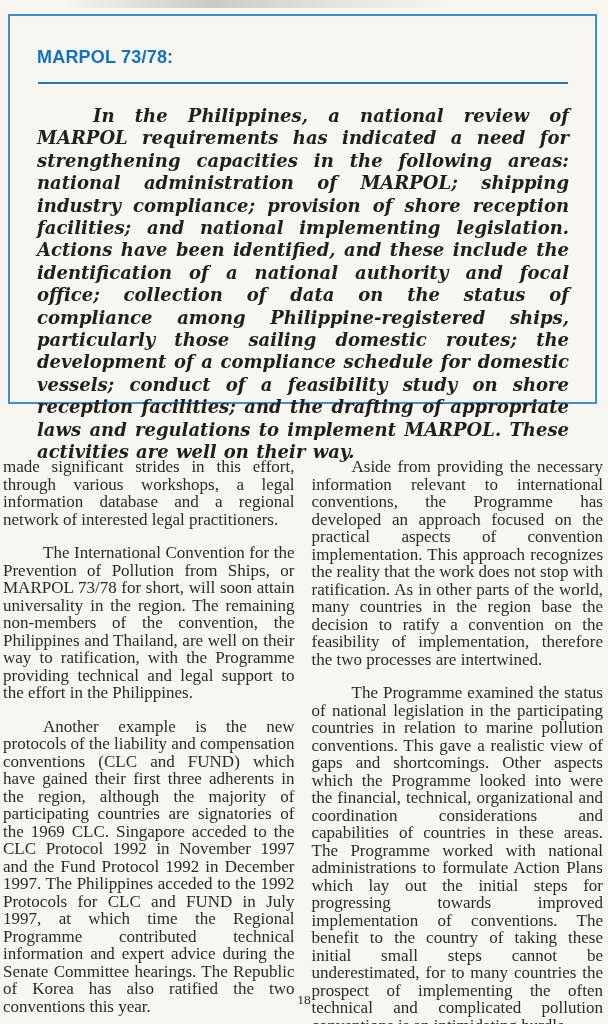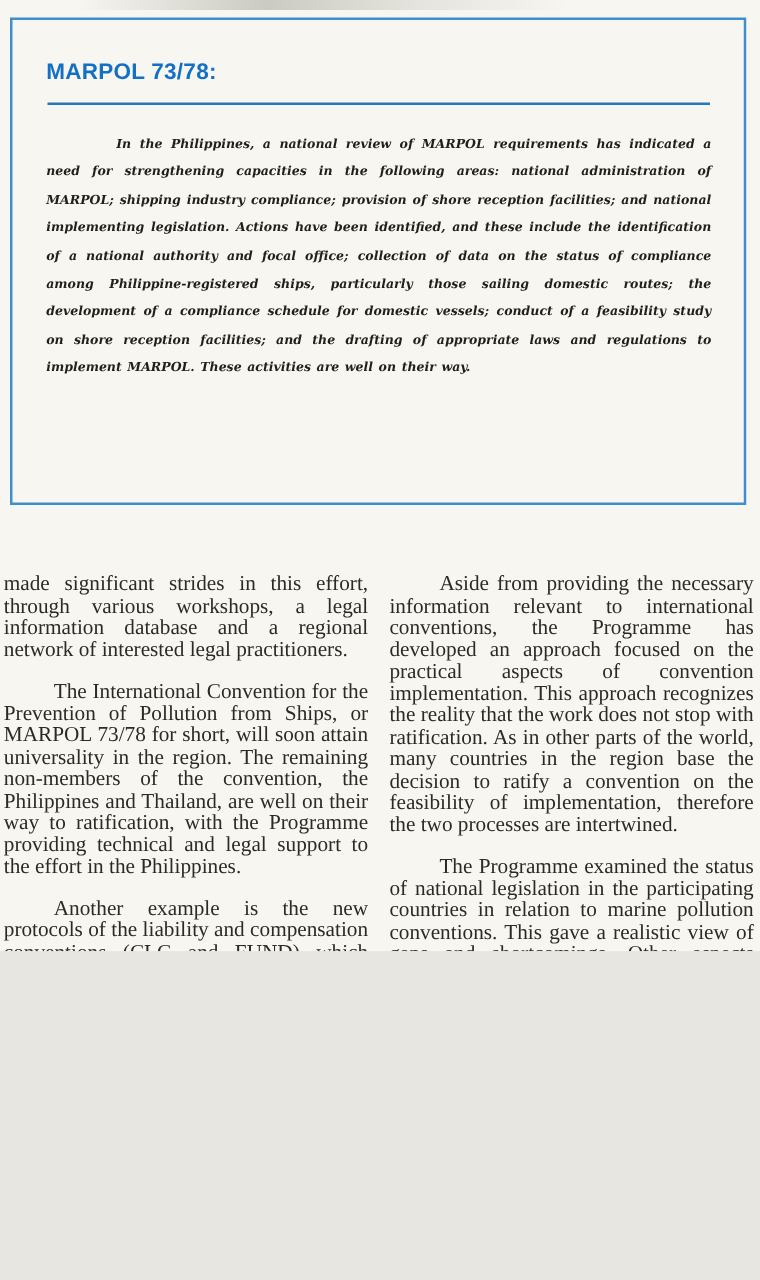--- a/index.html
+++ b/index.html
@@ -3,21 +3,21 @@
 <meta charset="utf-8">
 <style>
   html, body {
     margin: 0;
     padding: 0;
     background: #e8e6e0;
   }
   .page {
     position: relative;
     width: 608px;
-    height: 761px;
+    height: 1024px;
     margin: 0 auto;
     background: #f8f6f0;
     overflow: hidden;
     font-family: "Liberation Serif", serif;
     color: #2d2a25;
   }
   
   .scan-edge {
     position: absolute;
     top: 0; left: 0;
@@ -52,21 +52,21 @@
   .title-rule {
     height: 2px;
     background: #2478bc;
     margin: 13px 1px 0 1px;
   }
   .box-summary {
     margin-top: 21px;
     font-family: "DejaVu Serif", "Liberation Serif", serif;
     font-style: italic;
     font-weight: bold;
-    font-size: 10px;
+    font-size: 18px;
     line-height: 22.4px;
     text-align: justify;
     text-indent: 56px;
     color: #221f1b;
     word-spacing: 1px;
   }
   .columns {
     position: absolute;
     left: 3px;
     top: 458px;

